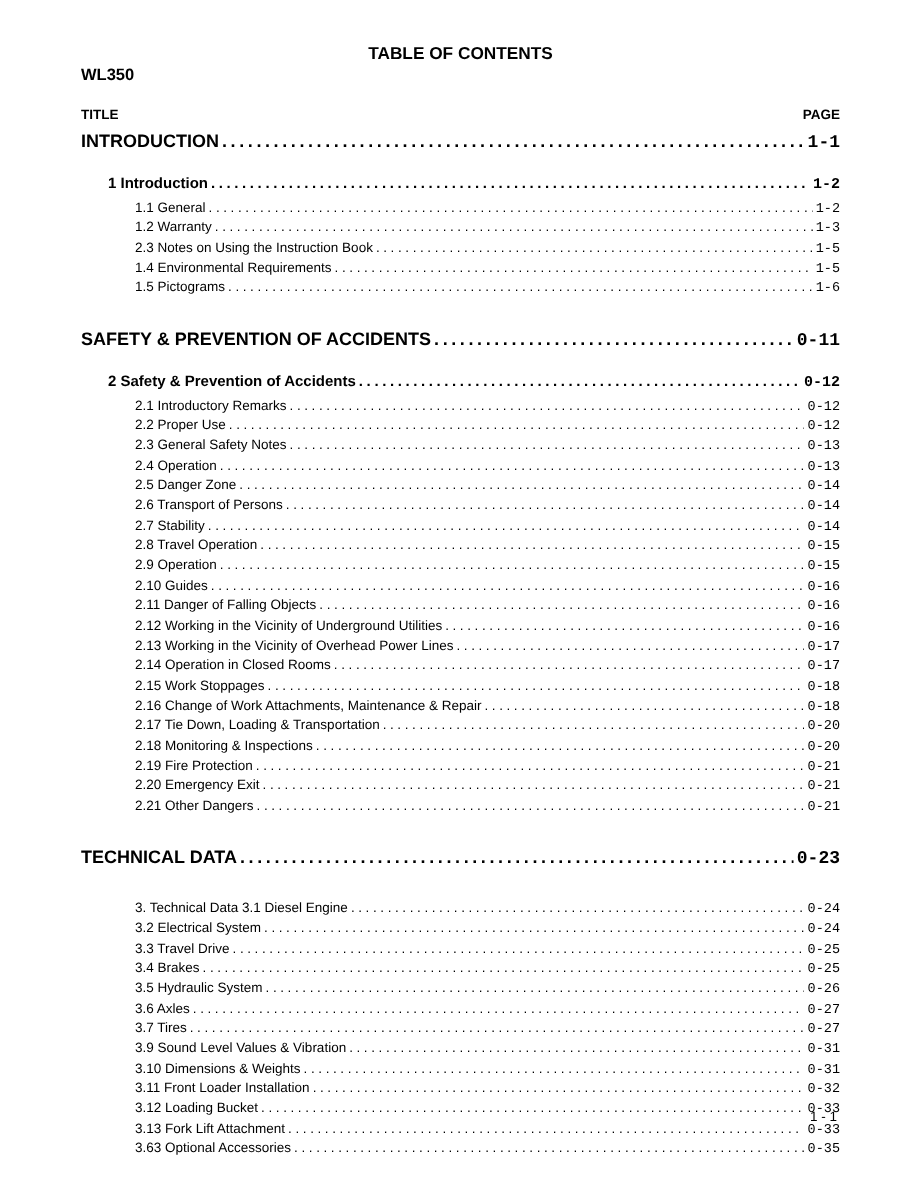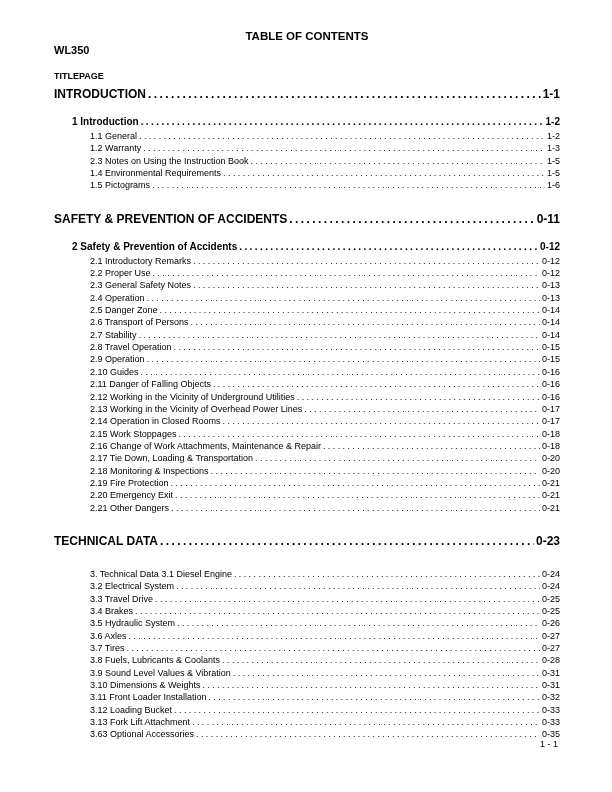--- a/index.html
+++ b/index.html
@@ -24,41 +24,42 @@
   }
   .doc-subtitle {
     text-align: left;
     font-size: 11px;
     font-weight: 700;
     line-height: 13px;
     margin-top: 1px;
   }
   .col-header {
     display: flex;
+    justify-content: space-between;
     font-size: 9px;
     font-weight: 700;
     line-height: 11px;
     margin-top: 14px;
   }
   #toc-body { margin-top: 5px; }
   .section + .section { margin-top: 20px; }
 
   .row { display: flex; align-items: baseline; }
   .label { white-space: pre; }
   .dots {
     flex: 1;
     overflow: hidden;
     white-space: nowrap;
     margin: 0 2px 0 2px;
   }
   .dots::after {
     letter-spacing: 2.4px;
     content: "........................................................................................................................................................................................................";
   }
-  .pagenum { white-space: nowrap; }
+  .pagenum { white-space: nowrap; font-family: Liberation Mono, monospace; }
 
   .lvl1 { font-size: 12px; font-weight: 700; line-height: 14px; }
   .lvl2 {
     font-size: 10px; font-weight: 700; line-height: 12px;
     margin-top: 15px; margin-bottom: 2px;
   }
   .lvl2 .label { padding-left: 18px; }
   .lvl3 { font-size: 9px; font-weight: 400; line-height: 12.35px; }
   .lvl3 .label { padding-left: 36px; }
   .items.no-sub { margin-top: 20px; }
@@ -278,25 +279,20 @@
             <span class="label">3.6 Axles</span>
             <span class="dots"></span>
             <span class="pagenum">0-27</span>
           </div>
           <div class="row lvl3">
             <span class="label">3.7 Tires</span>
             <span class="dots"></span>
             <span class="pagenum">0-27</span>
           </div>
           <div class="row lvl3">
-            <span class="label">3.8 Fuels, Lubricants &amp; Coolants</span>
-            <span class="dots"></span>
-            <span class="pagenum">0-28</span>
-          </div>
-          <div class="row lvl3">
             <span class="label">3.9 Sound Level Values &amp; Vibration</span>
             <span class="dots"></span>
             <span class="pagenum">0-31</span>
           </div>
           <div class="row lvl3">
             <span class="label">3.10 Dimensions &amp; Weights</span>
             <span class="dots"></span>
             <span class="pagenum">0-31</span>
           </div>
           <div class="row lvl3">

